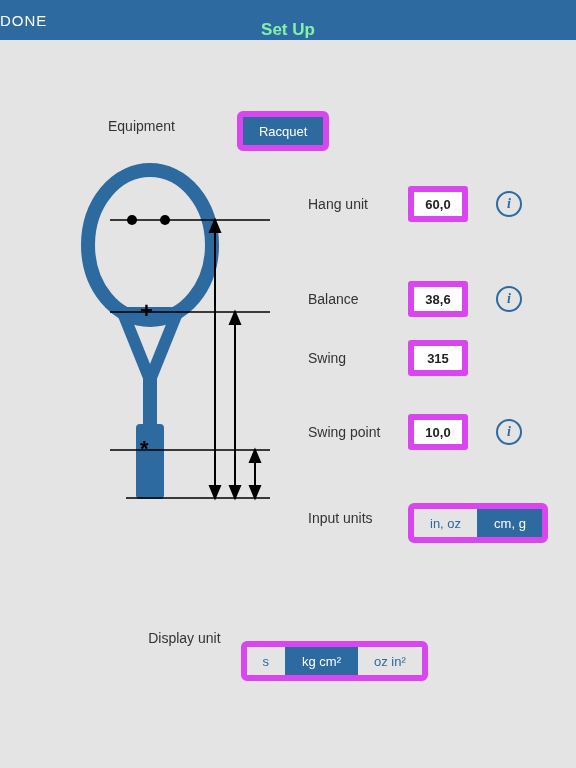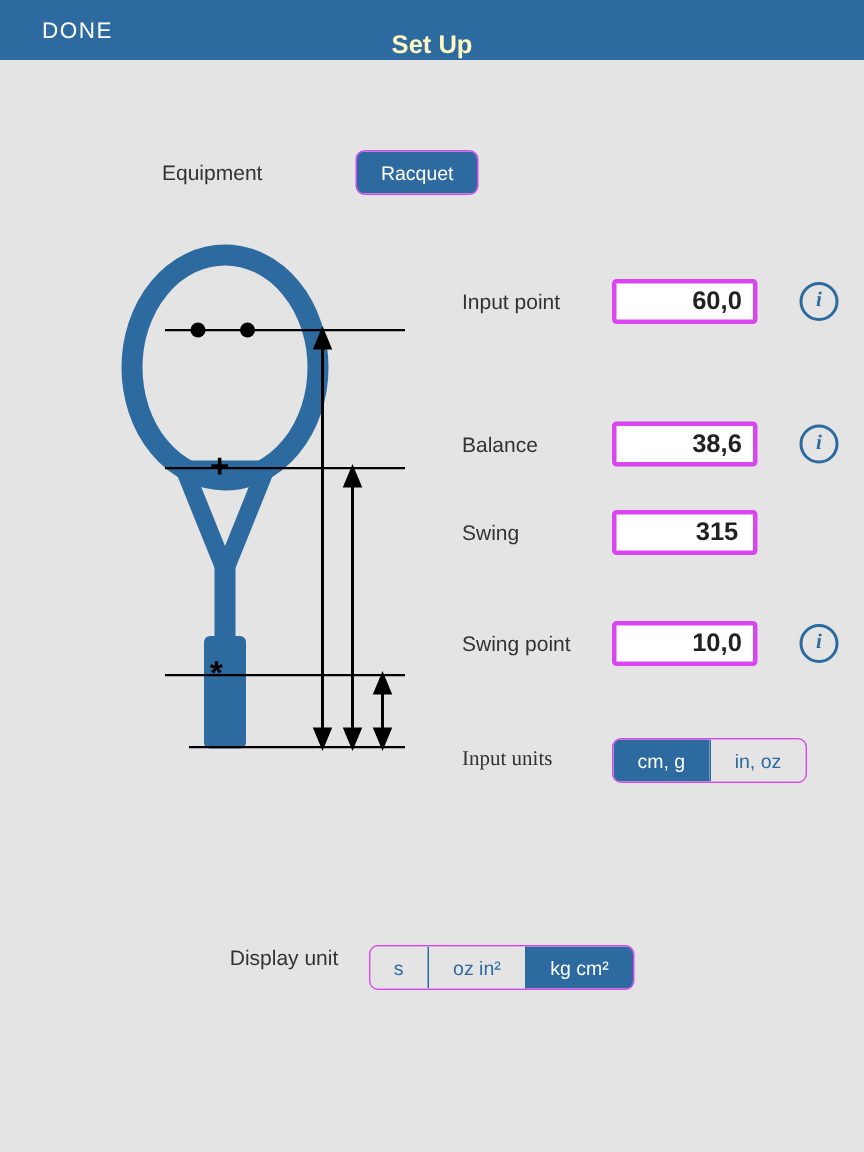--- a/index.html
+++ b/index.html
@@ -1,32 +1,32 @@
 <!DOCTYPE html>
 <html><head>
 <meta charset="utf-8">
 <style>
   html,body{margin:0;padding:0;width:576px;height:768px;background:#e4e4e4;font-family:-apple-system,Helvetica,Arial,sans-serif;color:#222;}
   .header{background:#2d6a9f;height:40px;display:flex;align-items:center;justify-content:center;position:relative;}
-  .header .done{position:absolute;left:28px;color:#fff;font-size:15px;letter-spacing:1px;}
-  .header .title{color:#fef9c3;font-weight:600;font-size:17px;margin-top:20px;}
+  .header .done{position:absolute;left:0;color:#fff;font-size:15px;letter-spacing:1px;}
+  .header .title{color:#86efac;font-weight:600;font-size:17px;margin-top:20px;}
   .content{position:relative;}
   .eq-row{position:absolute;left:108px;top:60px;display:flex;align-items:center;gap:44px;}
   .eq-label{font-size:14px;color:#333;margin-right:18px;}
-  .pill{border:1px solid #d946ef;border-radius:6px;overflow:hidden;display:flex;height:28px;}
+  .pill{border:6px solid #d946ef;border-radius:6px;overflow:hidden;display:flex;height:28px;margin-top:11px;}
   .pill .seg{padding:0 16px;font-size:13px;display:flex;align-items:center;justify-content:center;color:#2d6a9f;background:#e4e4e4;}
   .pill .seg.sel{background:#2d6a9f;color:#fff;}
   .pill .seg + .seg{border-left:1px solid #2d6a9f;}
   .diagram{position:absolute;left:70px;top:120px;width:200px;height:370px;}
   .field{position:absolute;left:308px;display:flex;align-items:center;}
   .field .flabel{width:100px;font-size:14px;color:#333;}
-  .field .fval{width:48px;height:24px;background:#fff;border:3px solid #d946ef;border-radius:3px;font-size:17px;display:flex;align-items:center;justify-content:center;font-weight:600;padding-left:43px;}
+  .field .fval{width:48px;height:24px;background:#fff;border:6px solid #d946ef;border-radius:3px;font-size:13px;display:flex;align-items:center;justify-content:center;font-weight:600;}
   .info{width:22px;height:22px;border:2px solid #2d6a9f;border-radius:50%;color:#2d6a9f;font-weight:700;font-size:14px;display:flex;align-items:center;justify-content:center;margin-left:28px;font-family:Georgia,serif;font-style:italic;}
   .units-row{position:absolute;left:308px;top:452px;display:flex;align-items:center;}
-  .units-row .flabel{width:100px;font-size:14px;color:#333;font-family:Liberation Serif, serif;}
+  .units-row .flabel{width:100px;font-size:14px;color:#333;}
   .display-row{position:absolute;left:0;right:0;top:590px;display:flex;align-items:flex-start;justify-content:center;}
   .display-row .flabel{font-size:14px;color:#333;margin-right:20px;}
 </style>
 </head>
 <body>
 
 <div class="header">
   <span class="done">DONE</span>
   <span class="title">Set Up</span>
 </div>
@@ -72,21 +72,21 @@
       <polygon points="165,152 160,164 170,164"></polygon>
       <polygon points="165,338 160,326 170,326"></polygon>
 
       <line x1="185" y1="290" x2="185" y2="338"></line>
       <polygon points="185,290 180,302 190,302"></polygon>
       <polygon points="185,338 180,326 190,326"></polygon>
     </g>
   </svg>
 
   <div class="field" style="top:146px">
-    <span class="flabel">Input point</span>
+    <span class="flabel">Hang unit</span>
     <span class="fval">60,0</span>
     <span class="info">i</span>
   </div>
 
   <div class="field" style="top:241px">
     <span class="flabel">Balance</span>
     <span class="fval">38,6</span>
     <span class="info">i</span>
   </div>
 
@@ -97,27 +97,27 @@
 
   <div class="field" style="top:374px">
     <span class="flabel">Swing point</span>
     <span class="fval">10,0</span>
     <span class="info">i</span>
   </div>
 
   <div class="units-row">
     <span class="flabel">Input units</span>
     <div class="pill">
+      <div class="seg">in, oz</div>
       <div class="seg sel">cm, g</div>
-      <div class="seg">in, oz</div>
     </div>
   </div>
 
   <div class="display-row">
     <span class="flabel">Display unit</span>
     <div class="pill">
       <div class="seg">s</div>
+      <div class="seg sel">kg cm²</div>
       <div class="seg">oz in²</div>
-      <div class="seg sel">kg cm²</div>
     </div>
   </div>
 
 </div>
 
 </body></html>

